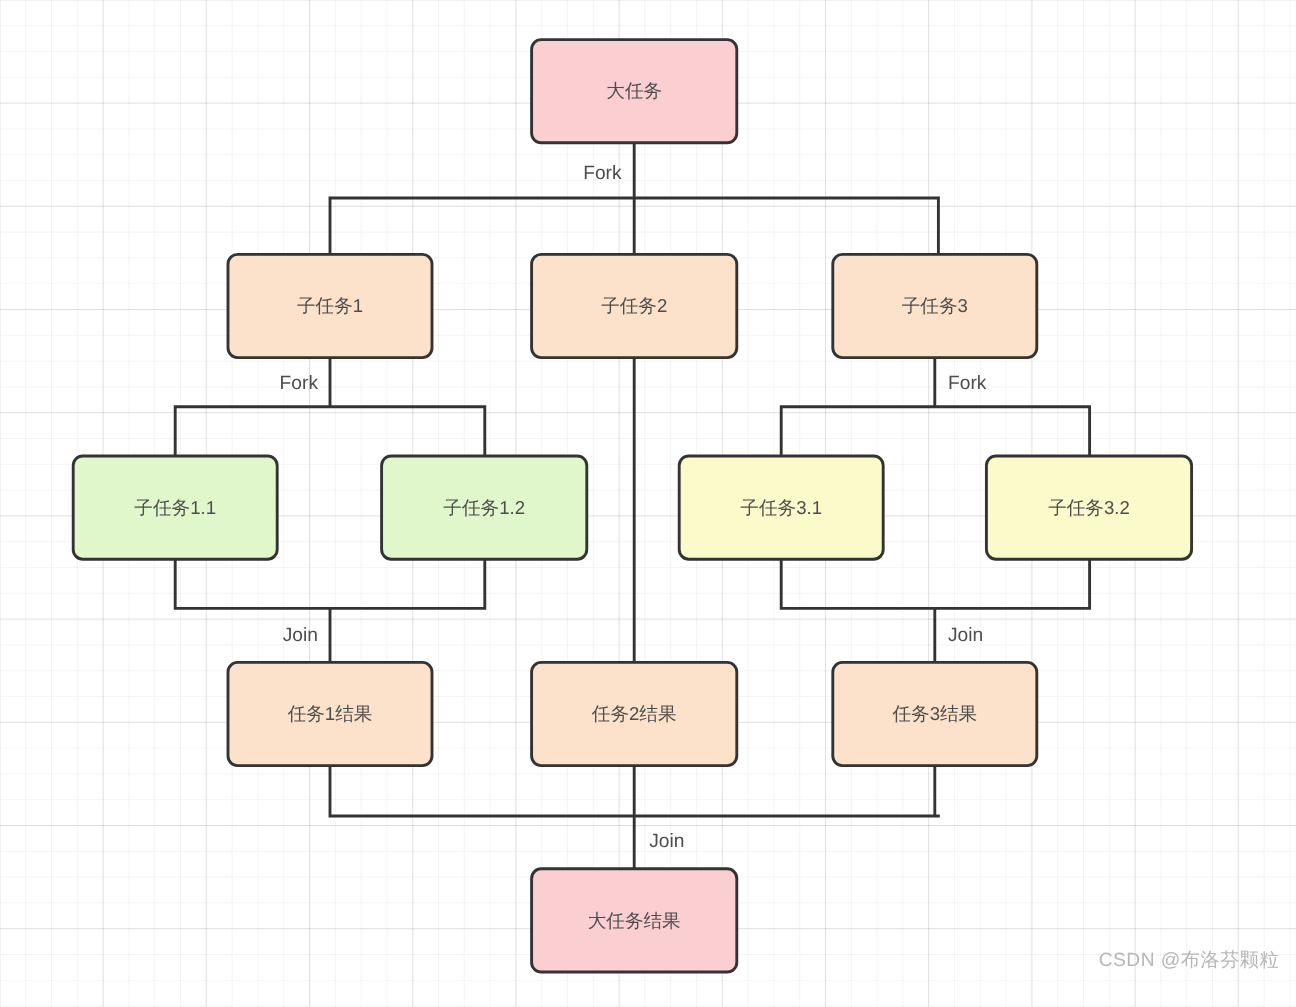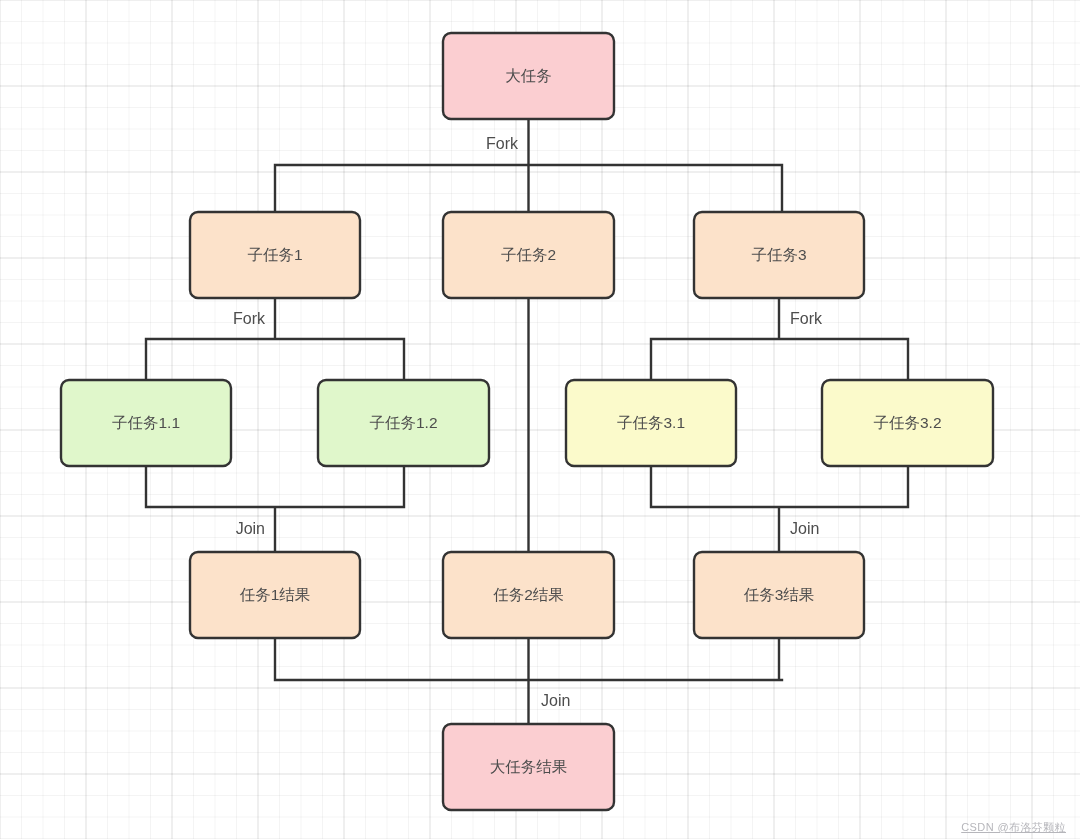--- a/index.html
+++ b/index.html
@@ -59,28 +59,27 @@
     font-family: "Liberation Sans", "DejaVu Sans", sans-serif;
     font-size: 16px;
     fill: #4d4d4d;
     dominant-baseline: middle;
   }
   .edge-label.right-of { text-anchor: start; }
   .edge-label.left-of { text-anchor: end; }
   .watermark {
     position: absolute;
     right: 14px;
-    bottom: 4px;
+    bottom: 28px;
     font-family: "Liberation Sans", "DejaVu Sans", sans-serif;
-    font-size: 11px;
+    font-size: 16px;
     color: #b6b6bb;
     letter-spacing: 0.4px;
     white-space: nowrap;
     user-select: none;
-    text-decoration: underline;
   }
 </style>
 </head>
 <body>
 
 <div id="canvas">
 
   <svg id="diagram" viewBox="0 0 1080 839" xmlns="http://www.w3.org/2000/svg">
     <g id="edges-layer">
         <path d="M 528.5 119 L 528.5 165 M 275 165 L 782 165 M 275 165 L 275 212 M 528.5 165 L 528.5 212 M 782 165 L 782 212" class="edge"></path>

